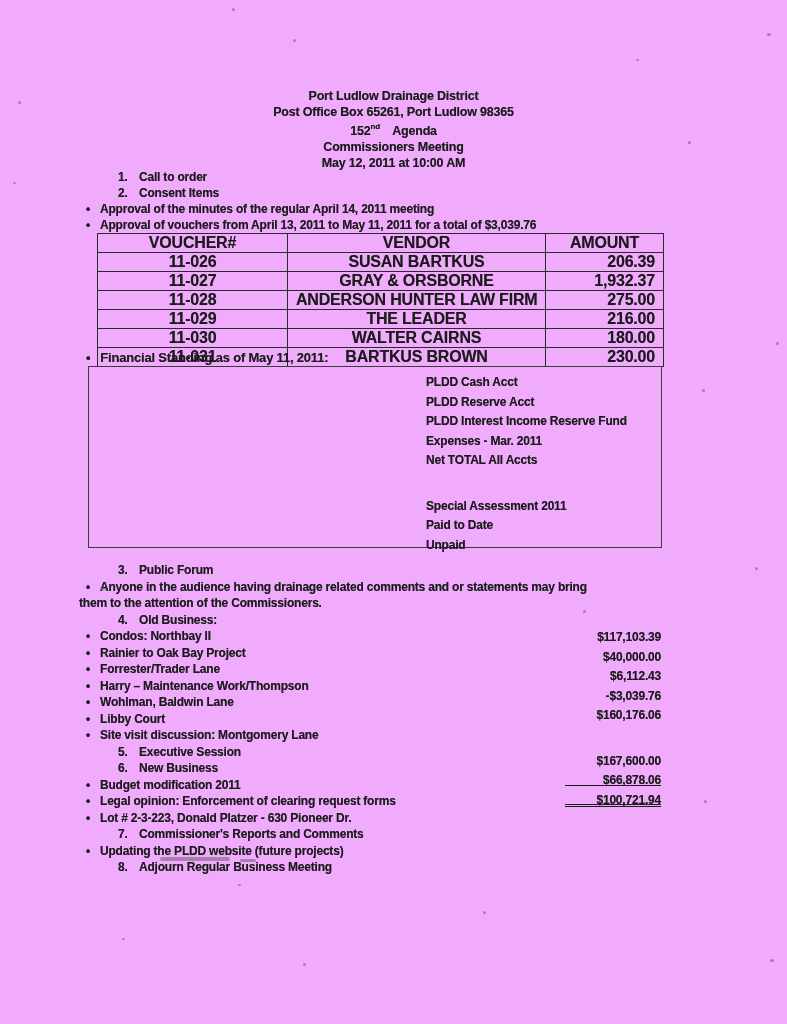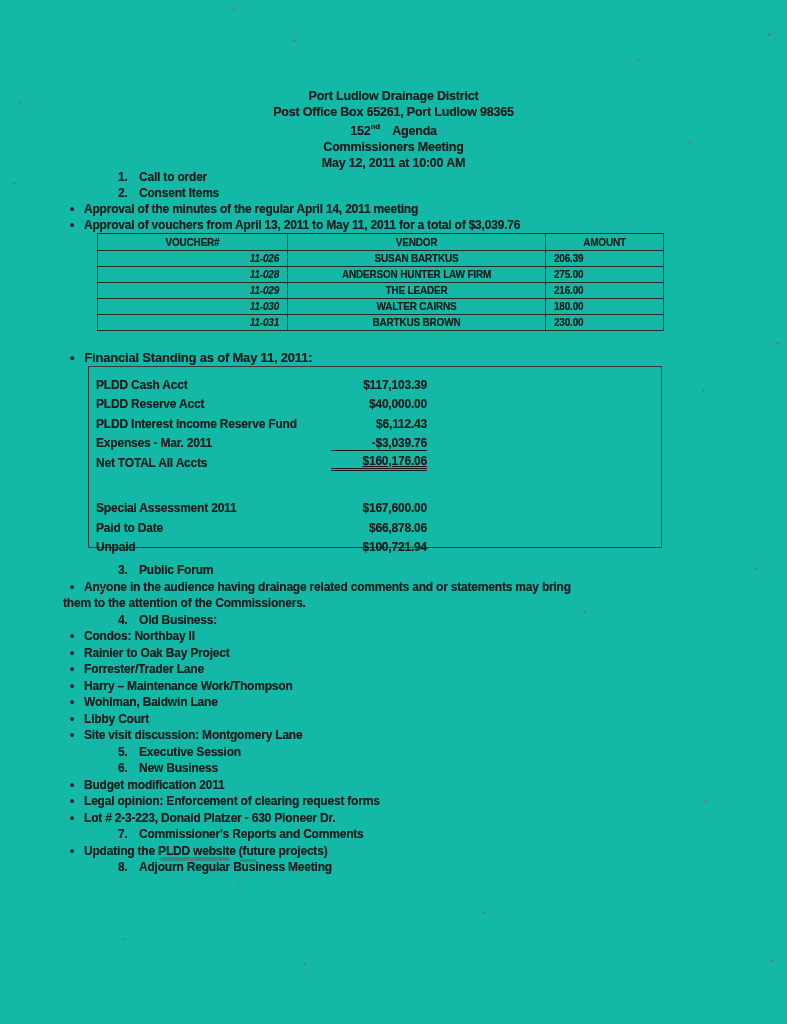--- a/index.html
+++ b/index.html
@@ -1,59 +1,59 @@
 <!DOCTYPE html>
 <html><head>
 <meta charset="utf-8">
 <style>
   html,body { margin:0; padding:0; background:#e9e9e7; }
   .page {
     position:relative; width:787px; height:1024px; margin:0 auto;
-    background:#14b8a6; overflow:hidden;
+    background:#f0abfc; overflow:hidden;
     font-family:"Liberation Sans", sans-serif;
     font-weight:bold; color:#1b1b1b;
     text-shadow:0 0 0.5px rgba(25,25,25,0.55);
     letter-spacing:-0.2px;
   }
   
   .doc-header { position:absolute; top:88px; left:0; width:100%; text-align:center;
     font-size:12.5px; line-height:16px; }
   .doc-header sup { font-size:8px; position:relative; top:-1px; letter-spacing:0; }
   .agenda-word { margin-left:12px;text-align:right; }
   
   .nrow { display:flex; }
   .nrow .num { margin-left:118px; width:21px; flex:0 0 21px; }
-  .brow { margin-left:63px; max-width:533px; text-indent:7px; }
+  .brow { margin-left:79px; max-width:533px; text-indent:7px; }
   .brow .dot { margin-right:10px; text-indent:0; }
   .toplist { position:absolute; top:169px; left:0; width:100%;
     font-size:12px; line-height:16px; }
   .bottomlist { position:absolute; top:562px; left:0; width:100%;
     font-size:12px; line-height:16.5px; }
   
   .vtable { position:absolute; top:233px; left:97px; width:566px;
     border-collapse:collapse; table-layout:fixed;
-    font-size:10px; font-weight:bold; color:#1b1b1b; }
+    font-size:16px; font-weight:bold; color:#1b1b1b; }
   .vtable th, .vtable td { border:1.4px solid #2a2a2a; padding:0 8px; height:15px;
     overflow:hidden; white-space:nowrap; }
   .vtable th { text-align:center; height:16px; }
   .col-voucher { width:190px; } .col-vendor { width:258px; } .col-amount { width:118px; }
-  .td-voucher { text-align:right; padding-left:9px;font-style:italic; }
+  .td-voucher { text-align:center; padding-left:9px; }
   .td-vendor { text-align:center; }
-  .td-amount { padding-right:9px; }
+  .td-amount { text-align:right; padding-right:9px; }
   
   .fin-bullet { position:absolute; top:350px; left:0; font-size:13px; }
   .finbox { position:absolute; top:366px; left:88px; width:574px; height:182px;
     border:1.4px solid #3a3a3a; box-sizing:border-box;
     font-size:12px; padding-top:8px; background:transparent; }
-  .frow { display:flex; height:19.5px; padding-left:7px; align-items:center; }
+  .frow { display:flex; height:19.5px; padding-left:7px; align-items:flex-end;flex-direction:column; }
   .frow .flabel { width:235px; flex:0 0 235px; }
-  .frow .famt { width:96px; flex:0 0 96px; text-align:right; }
+  .frow .famt { width:96px; flex:0 0 96px; text-align:right;margin-top:20px; }
   .fin-spacer { height:26px; }
   .u1 .famt { border-bottom:1.5px solid #1b1b1b; }
-  .u2 .famt { border-bottom:3px double #1b1b1b;text-decoration:underline; }
+  .u2 .famt { border-bottom:3px double #1b1b1b; }
   
   .speck { position:absolute; background:#6f6f6d; border-radius:50%; opacity:0.65; }
   .smudge { position:absolute; background:#5a5a58; opacity:0.5; filter:blur(0.7px);
     border-radius:2px; }
   .dash-mark { position:absolute; background:#7a7a78; opacity:0.6; }
 </style>
 </head>
 <body>
 
 <div class="page">
@@ -94,20 +94,25 @@
         <th>VOUCHER#</th>
         <th>VENDOR</th>
         <th>AMOUNT</th>
       </tr>
     </thead>
     <tbody>
       <tr>
         <td class="td-voucher">11-026</td>
         <td class="td-vendor">SUSAN BARTKUS</td>
         <td class="td-amount">206.39</td>
+      </tr>
+      <tr>
+        <td class="td-voucher">11-027</td>
+        <td class="td-vendor">GRAY &amp; ORSBORNE</td>
+        <td class="td-amount">1,932.37</td>
       </tr>
       <tr>
         <td class="td-voucher">11-028</td>
         <td class="td-vendor">ANDERSON HUNTER LAW FIRM</td>
         <td class="td-amount">275.00</td>
       </tr>
       <tr>
         <td class="td-voucher">11-029</td>
         <td class="td-vendor">THE LEADER</td>
         <td class="td-amount">216.00</td>

